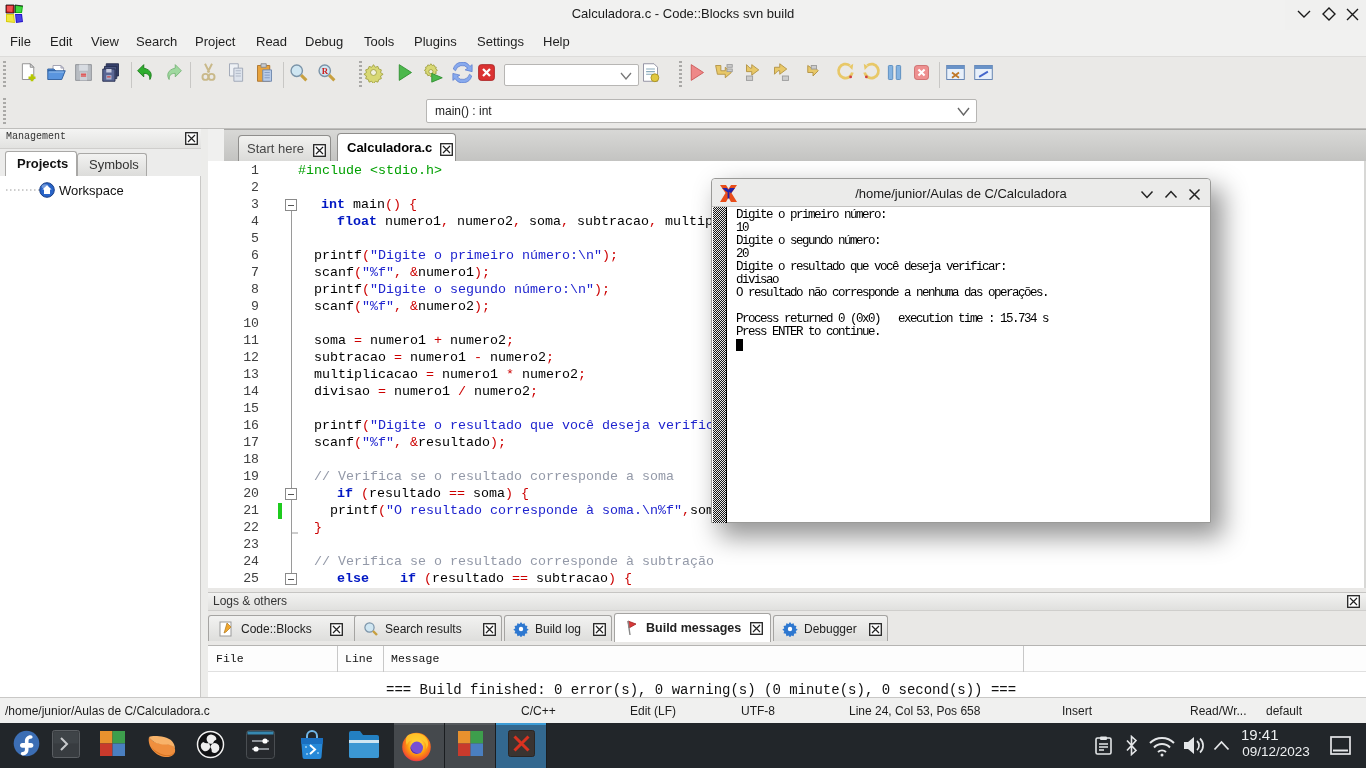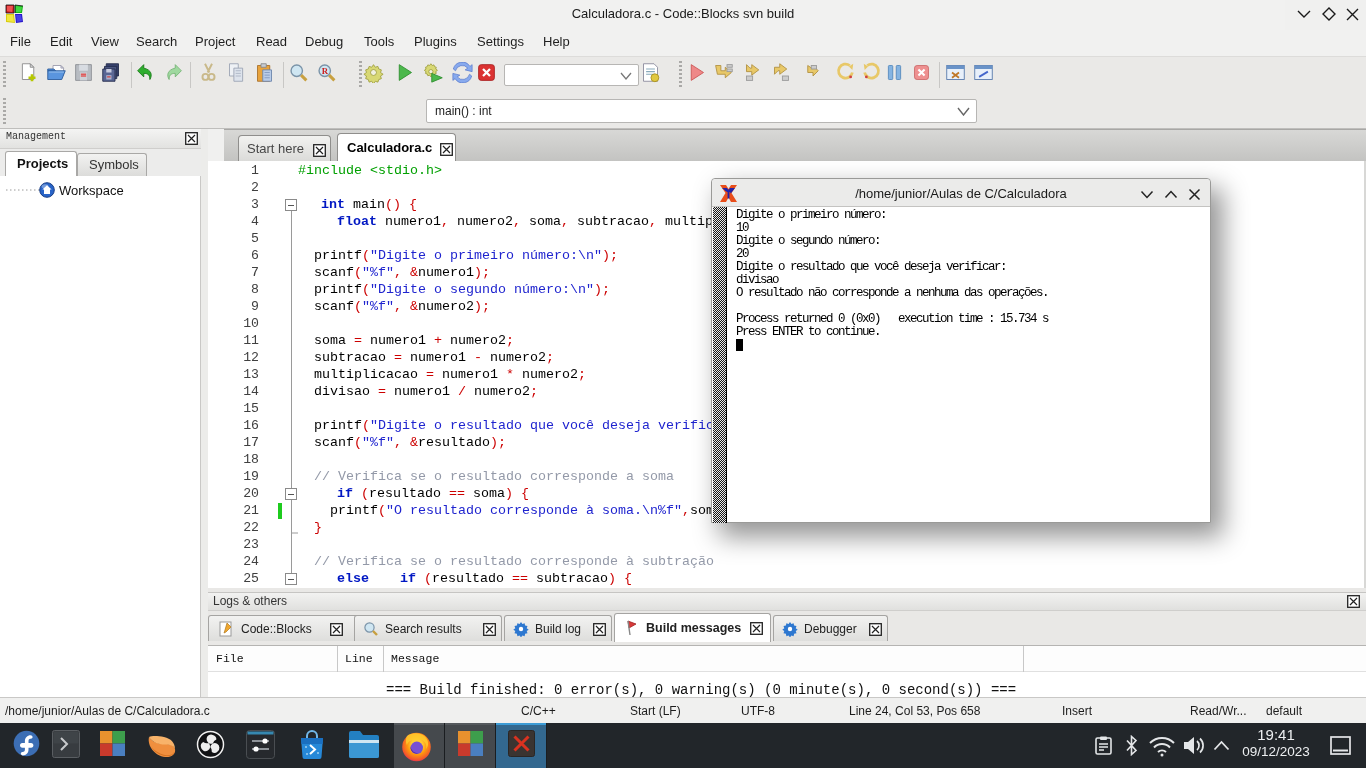--- a/index.html
+++ b/index.html
@@ -434,21 +434,21 @@
 <div class="abs" style="left:815px;top:0;width:1px;height:26px;background:#c8c8c8"></div>
 <span class="abs" style="left:8px;top:6px;font-size:11.5px;color:#111">File</span>
 <span class="abs" style="left:137px;top:6px;font-size:11.5px;color:#111">Line</span>
 <span class="abs" style="left:183px;top:6px;font-size:11.5px;color:#111">Message</span>
 <span class="abs" style="left:178px;top:36px;font-size:14px;color:#111">=== Build finished: 0 error(s), 0 warning(s) (0 minute(s), 0 second(s)) ===</span>
 </div>
 </div>
 <div id="statusbar">
 <span class="sf" style="left:5px">/home/junior/Aulas de C/Calculadora.c</span>
 <span class="sf" style="left:521px">C/C++</span>
-<span class="sf" style="left:630px">Start (LF)</span>
+<span class="sf" style="left:630px">Edit (LF)</span>
 <span class="sf" style="left:741px">UTF-8</span>
 <span class="sf" style="left:849px">Line 24, Col 53, Pos 658</span>
 <span class="sf" style="left:1062px">Insert</span>
 <span class="sf" style="left:1190px">Read/Wr...</span>
 <span class="sf" style="left:1266px">default</span>
 </div>
 </div>
 <div id="taskbar">
 <svg class="tico" style="left:13px" width="27" height="27" viewBox="0 0 27 27">
       <circle cx="13.5" cy="13.5" r="12.8" fill="#3c6eb4"></circle>
@@ -545,21 +545,21 @@
       <path d="M10,15 a6,6 0 0 1 8,0" stroke="#e4e6e8" stroke-width="2" fill="none"></path>
       <circle cx="14" cy="18" r="1.5" fill="#e4e6e8"></circle>
     </svg>
 <svg class="tico" style="left:1183px;top:13px" width="22" height="19" viewBox="0 0 22 19">
       <path d="M1,6 h4 l6,-5 v17 l-6,-5 h-4 z" fill="#e4e6e8"></path>
       <path d="M14,5 a6,6 0 0 1 0,9 M17,2.5 a9.5,9.5 0 0 1 0,14" stroke="#e4e6e8" stroke-width="1.7" fill="none"></path>
     </svg>
 <svg class="tico" style="left:1213px;top:17px" width="17" height="11" viewBox="0 0 17 11">
       <path d="M1.5,9.5 L8.5,2 L15.5,9.5" stroke="#e4e6e8" stroke-width="1.8" fill="none"></path>
     </svg>
-<span class="abs" style="left:1241px;top:3px;width:70px;text-align:center;font-size:15px;color:#eceef0">19:41</span>
+<span class="abs" style="left:1241px;top:3px;width:70px;text-align:left;font-size:15px;color:#eceef0">19:41</span>
 <span class="abs" style="left:1238px;top:21px;width:76px;text-align:center;font-size:13.5px;color:#eceef0">09/12/2023</span>
 <svg class="tico" style="left:1330px;top:13px" width="21" height="19" viewBox="0 0 21 19">
       <rect x="1" y="1" width="19" height="17" fill="none" stroke="#e4e6e8" stroke-width="1.7"></rect>
       <path d="M3,14.5 h15" stroke="#e4e6e8" stroke-width="2"></path>
     </svg>
 </div>
 <div id="term">
 <div id="termhdr">
 <svg class="abs" style="left:6px;top:4px" width="21" height="21" viewBox="0 0 21 21">
         <path d="M2,2 L8,2 L10.5,6 L13,2 L19,2 L13.5,10 L19,19 L13,19 L10.5,14.5 L8,19 L2,19 L7.5,10 Z" fill="#e84e1b"></path>

